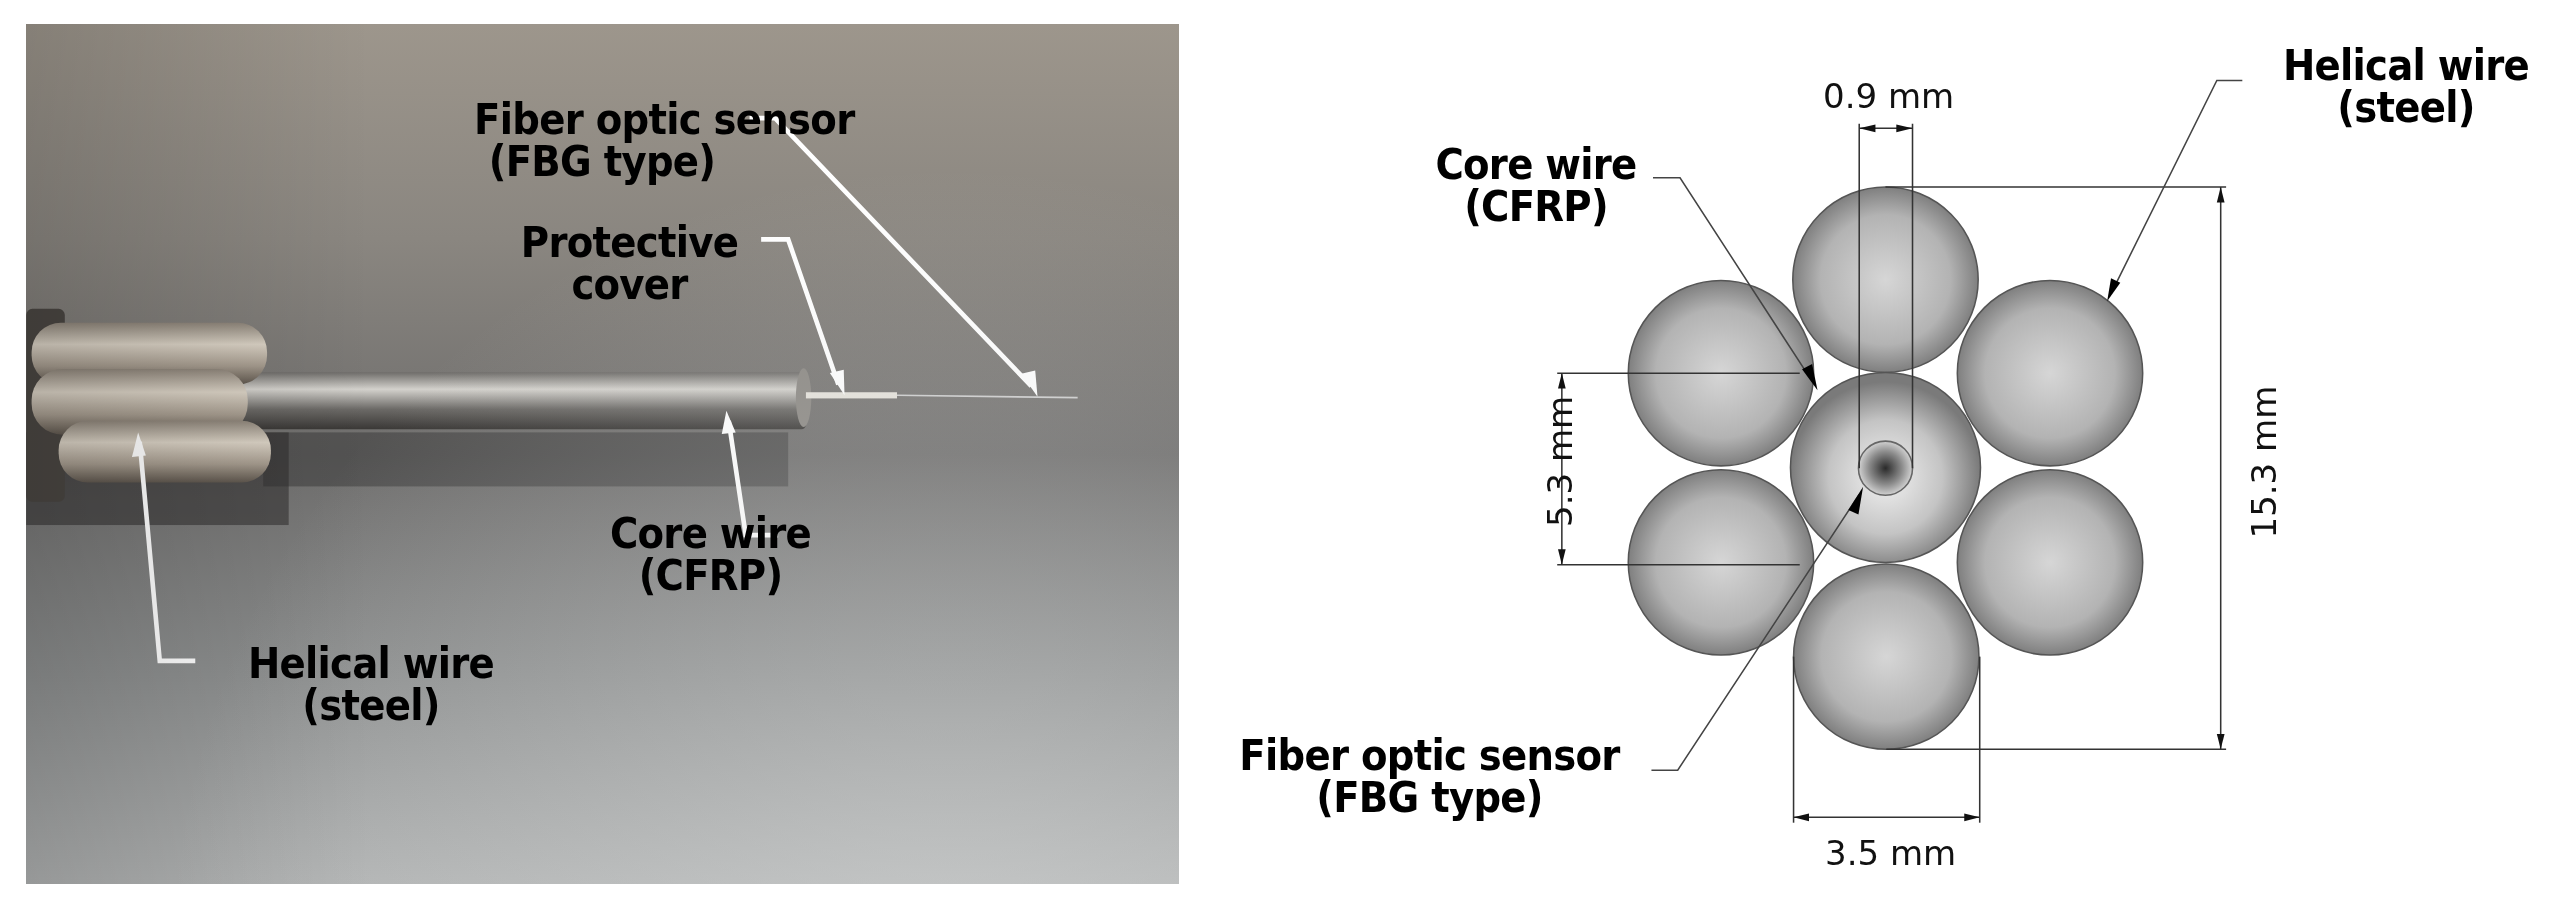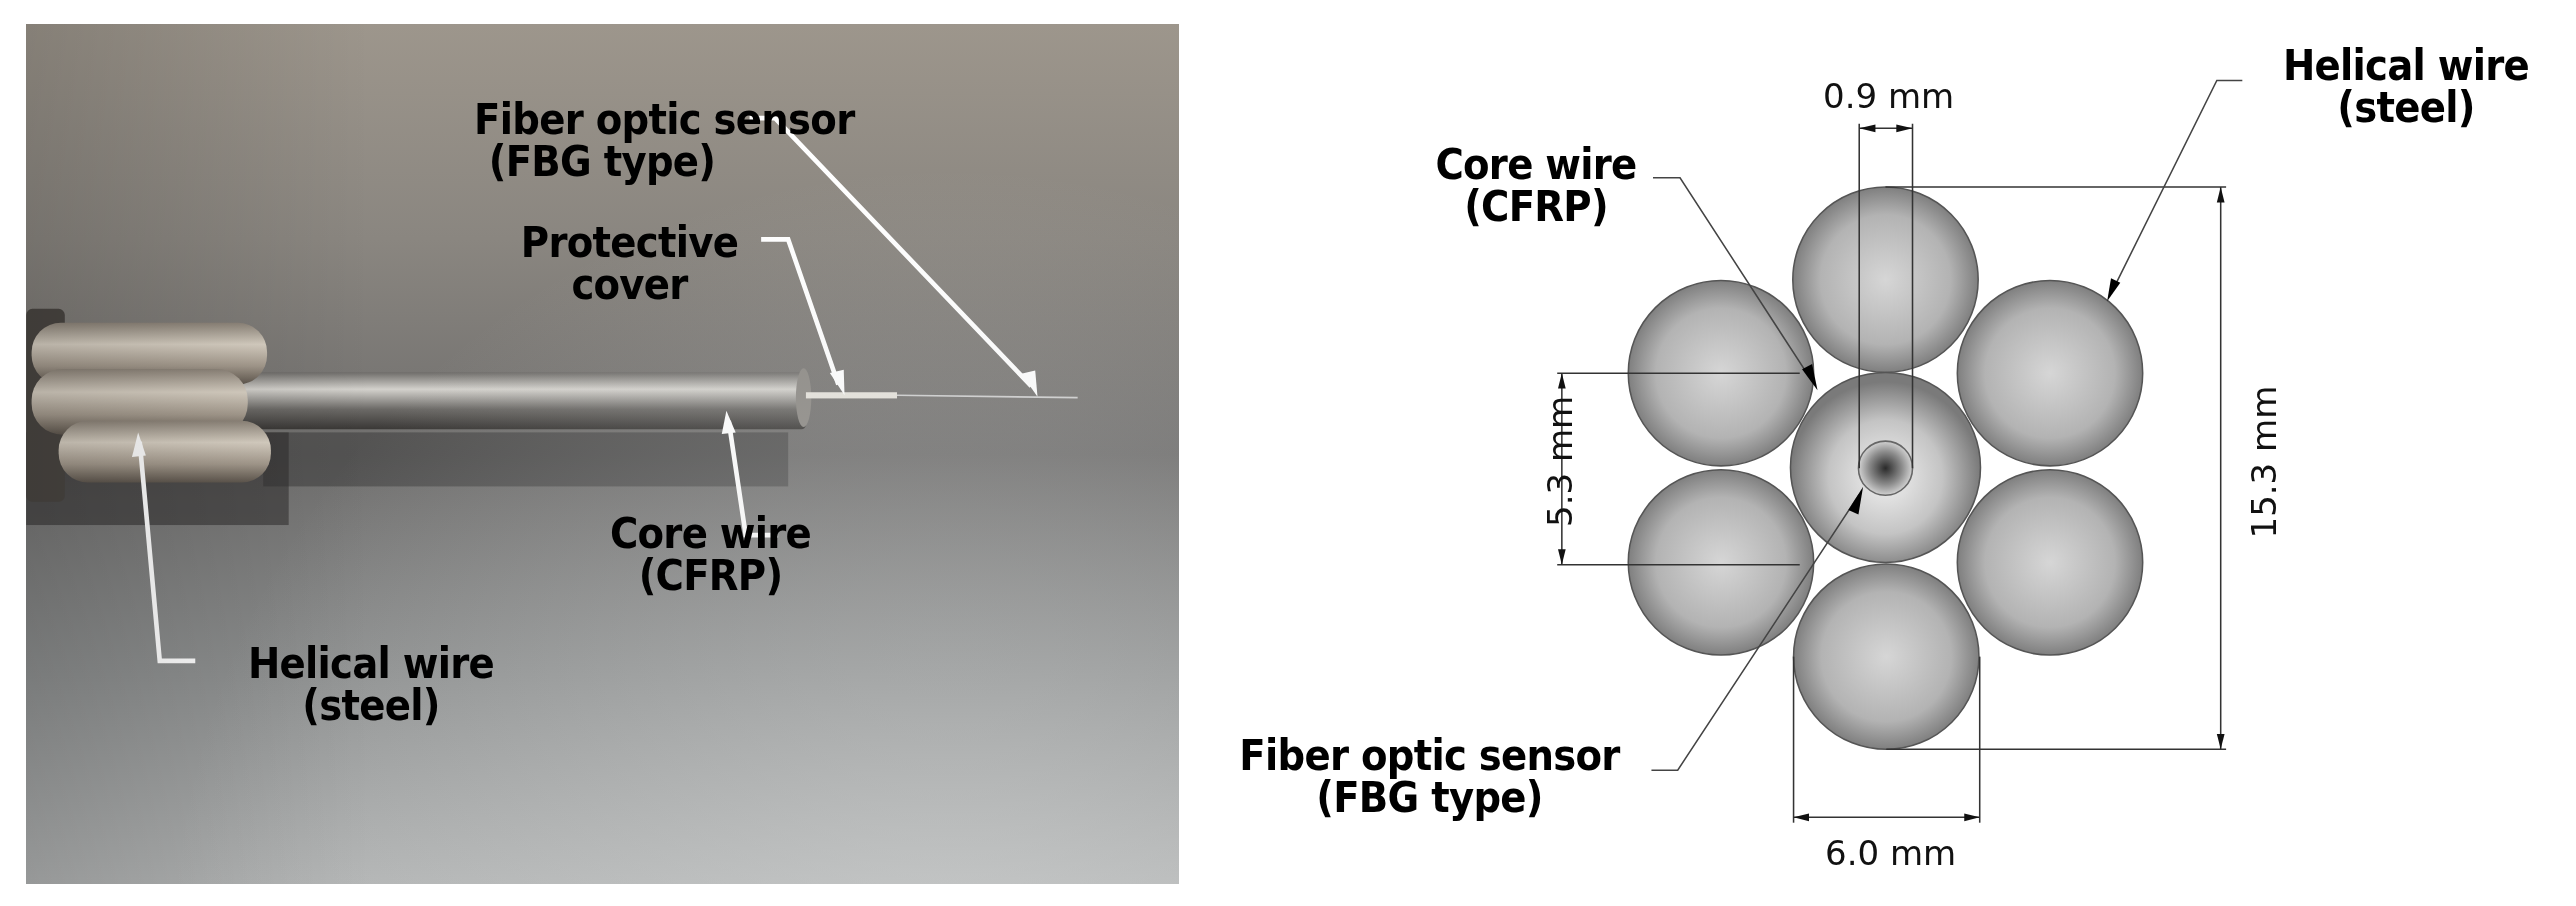--- a/index.html
+++ b/index.html
@@ -166,16 +166,16 @@
 <div class="lbl" style="left:2244px; top:45px; width:324px;">
   <div>Helical wire</div>
   <div>(steel)</div>
 </div>
 <div class="lbl" style="left:1213px; top:735px; width:433px;">
   <div>Fiber optic sensor</div>
   <div>(FBG type)</div>
 </div>
 
 <div class="dim" style="left:1823px; top:79px;">0.9 mm</div>
-<div class="dim" style="left:1825px; top:836px;">6.0 mm</div>
+<div class="dim" style="left:1825px; top:836px;">3.5 mm</div>
 <div class="dim rot" style="left:1502px; top:452px; width:116px; text-align:center;">5.3 mm</div>
 <div class="dim rot" style="left:2194px; top:452px; width:139px; text-align:center;">15.3 mm</div>
 
 
 </body></html>

